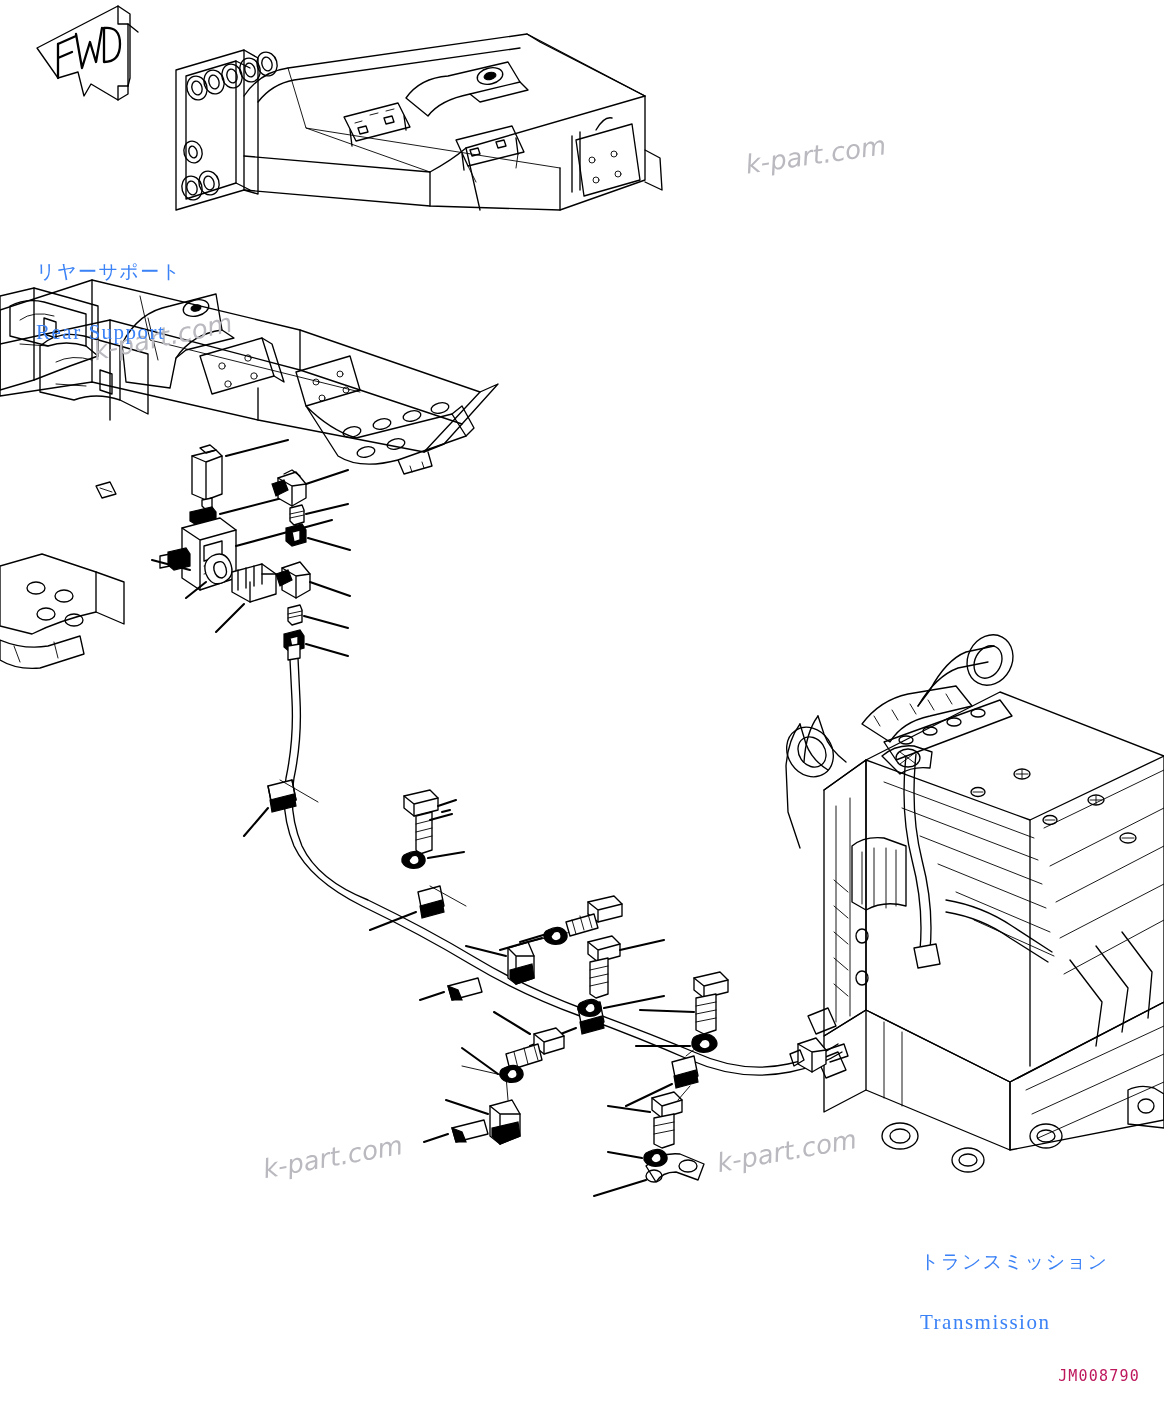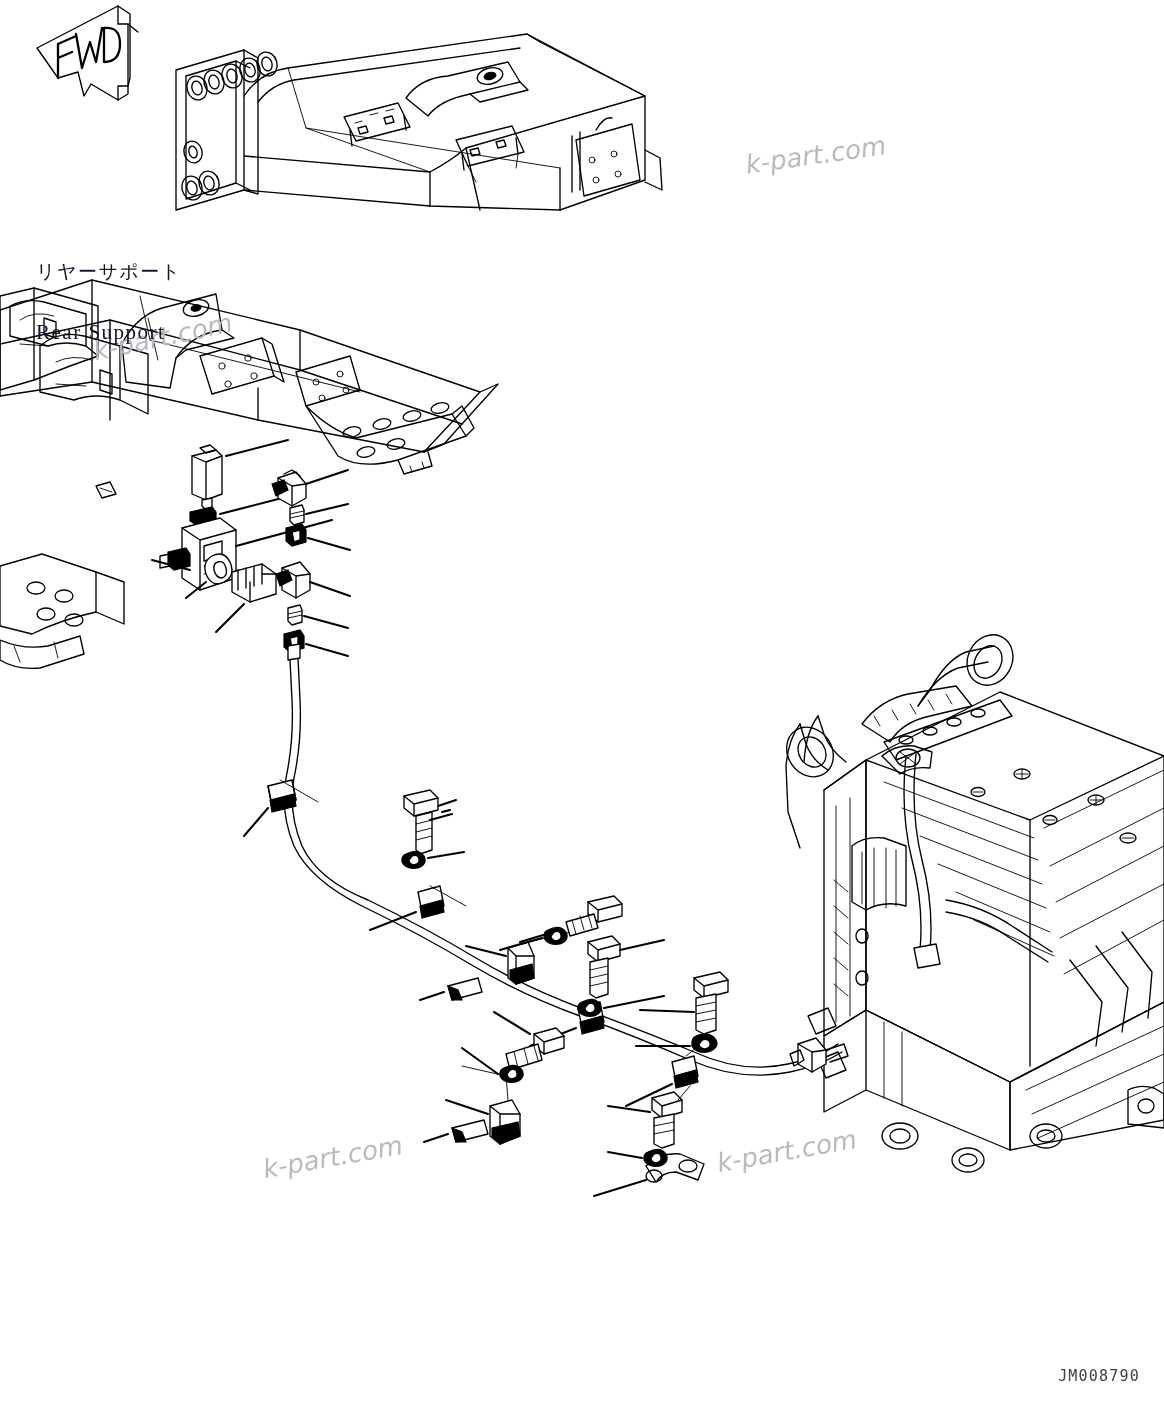--- a/index.html
+++ b/index.html
@@ -1,26 +1,26 @@
 <!DOCTYPE html>
 <html><head>
 <meta charset="utf-8">
 <title>Parts Diagram</title>
 <style>
   html,body{margin:0;padding:0;background:#fff;}
   body{width:1164px;height:1401px;position:relative;overflow:hidden;
        font-family:"DejaVu Sans",sans-serif;}
   #sheet{position:absolute;inset:0;width:1164px;height:1401px;background:#ffffff;}
   svg{display:block;}
-  .lbl{position:absolute;white-space:pre;color:#0f172a;line-height:1.18;}
+  .lbl{position:absolute;white-space:pre;color:#3b82f6;line-height:1.18;}
   .lbl .jp{font-family:"DejaVu Sans",sans-serif;font-size:19px;letter-spacing:1.5px;}
   .lbl .en{font-family:Liberation Serif, serif;font-size:21px;letter-spacing:1.5px;}
   #drawing-no{position:absolute;right:24px;bottom:16px;
        font-family:"DejaVu Sans Mono","Liberation Mono",monospace;
-       font-size:15px;letter-spacing:1.2px;color:#404040;}
+       font-size:15px;letter-spacing:1.2px;color:#be185d;}
   .wm{position:absolute;color:#b9b9bf;font-style:italic;
        font-family:"DejaVu Sans",sans-serif;font-weight:400;
        white-space:nowrap;user-select:none;}
 </style>
 </head>
 <body>
 
 <div id="sheet">
 
   <svg id="artwork" width="1164" height="1401" viewBox="0 0 1164 1401" xmlns="http://www.w3.org/2000/svg">
@@ -482,16 +482,20 @@
   <div class="wm" style="left:745px;top:140px;font-size:26px;transform:rotate(-8deg);">k-part.com</div>
   <div class="wm" style="left:92px;top:322px;font-size:26px;transform:rotate(-12deg);">k-part.com</div>
   <div class="wm" style="left:262px;top:1142px;font-size:26px;transform:rotate(-10deg);">k-part.com</div>
   <div class="wm" style="left:716px;top:1136px;font-size:26px;transform:rotate(-10deg);">k-part.com</div>
 
   <div class="lbl" style="left:36px;top:222px;">
     <div class="jp">リヤーサポート</div>
     <div class="en">Rear Support</div>
   </div>
 
+  <div class="lbl" style="left:920px;top:1212px;">
+    <div class="jp">トランスミッション</div>
+    <div class="en">Transmission</div>
+  </div>
 
   <div id="drawing-no">JM008790</div>
 
 </div>
 
 </body></html>

